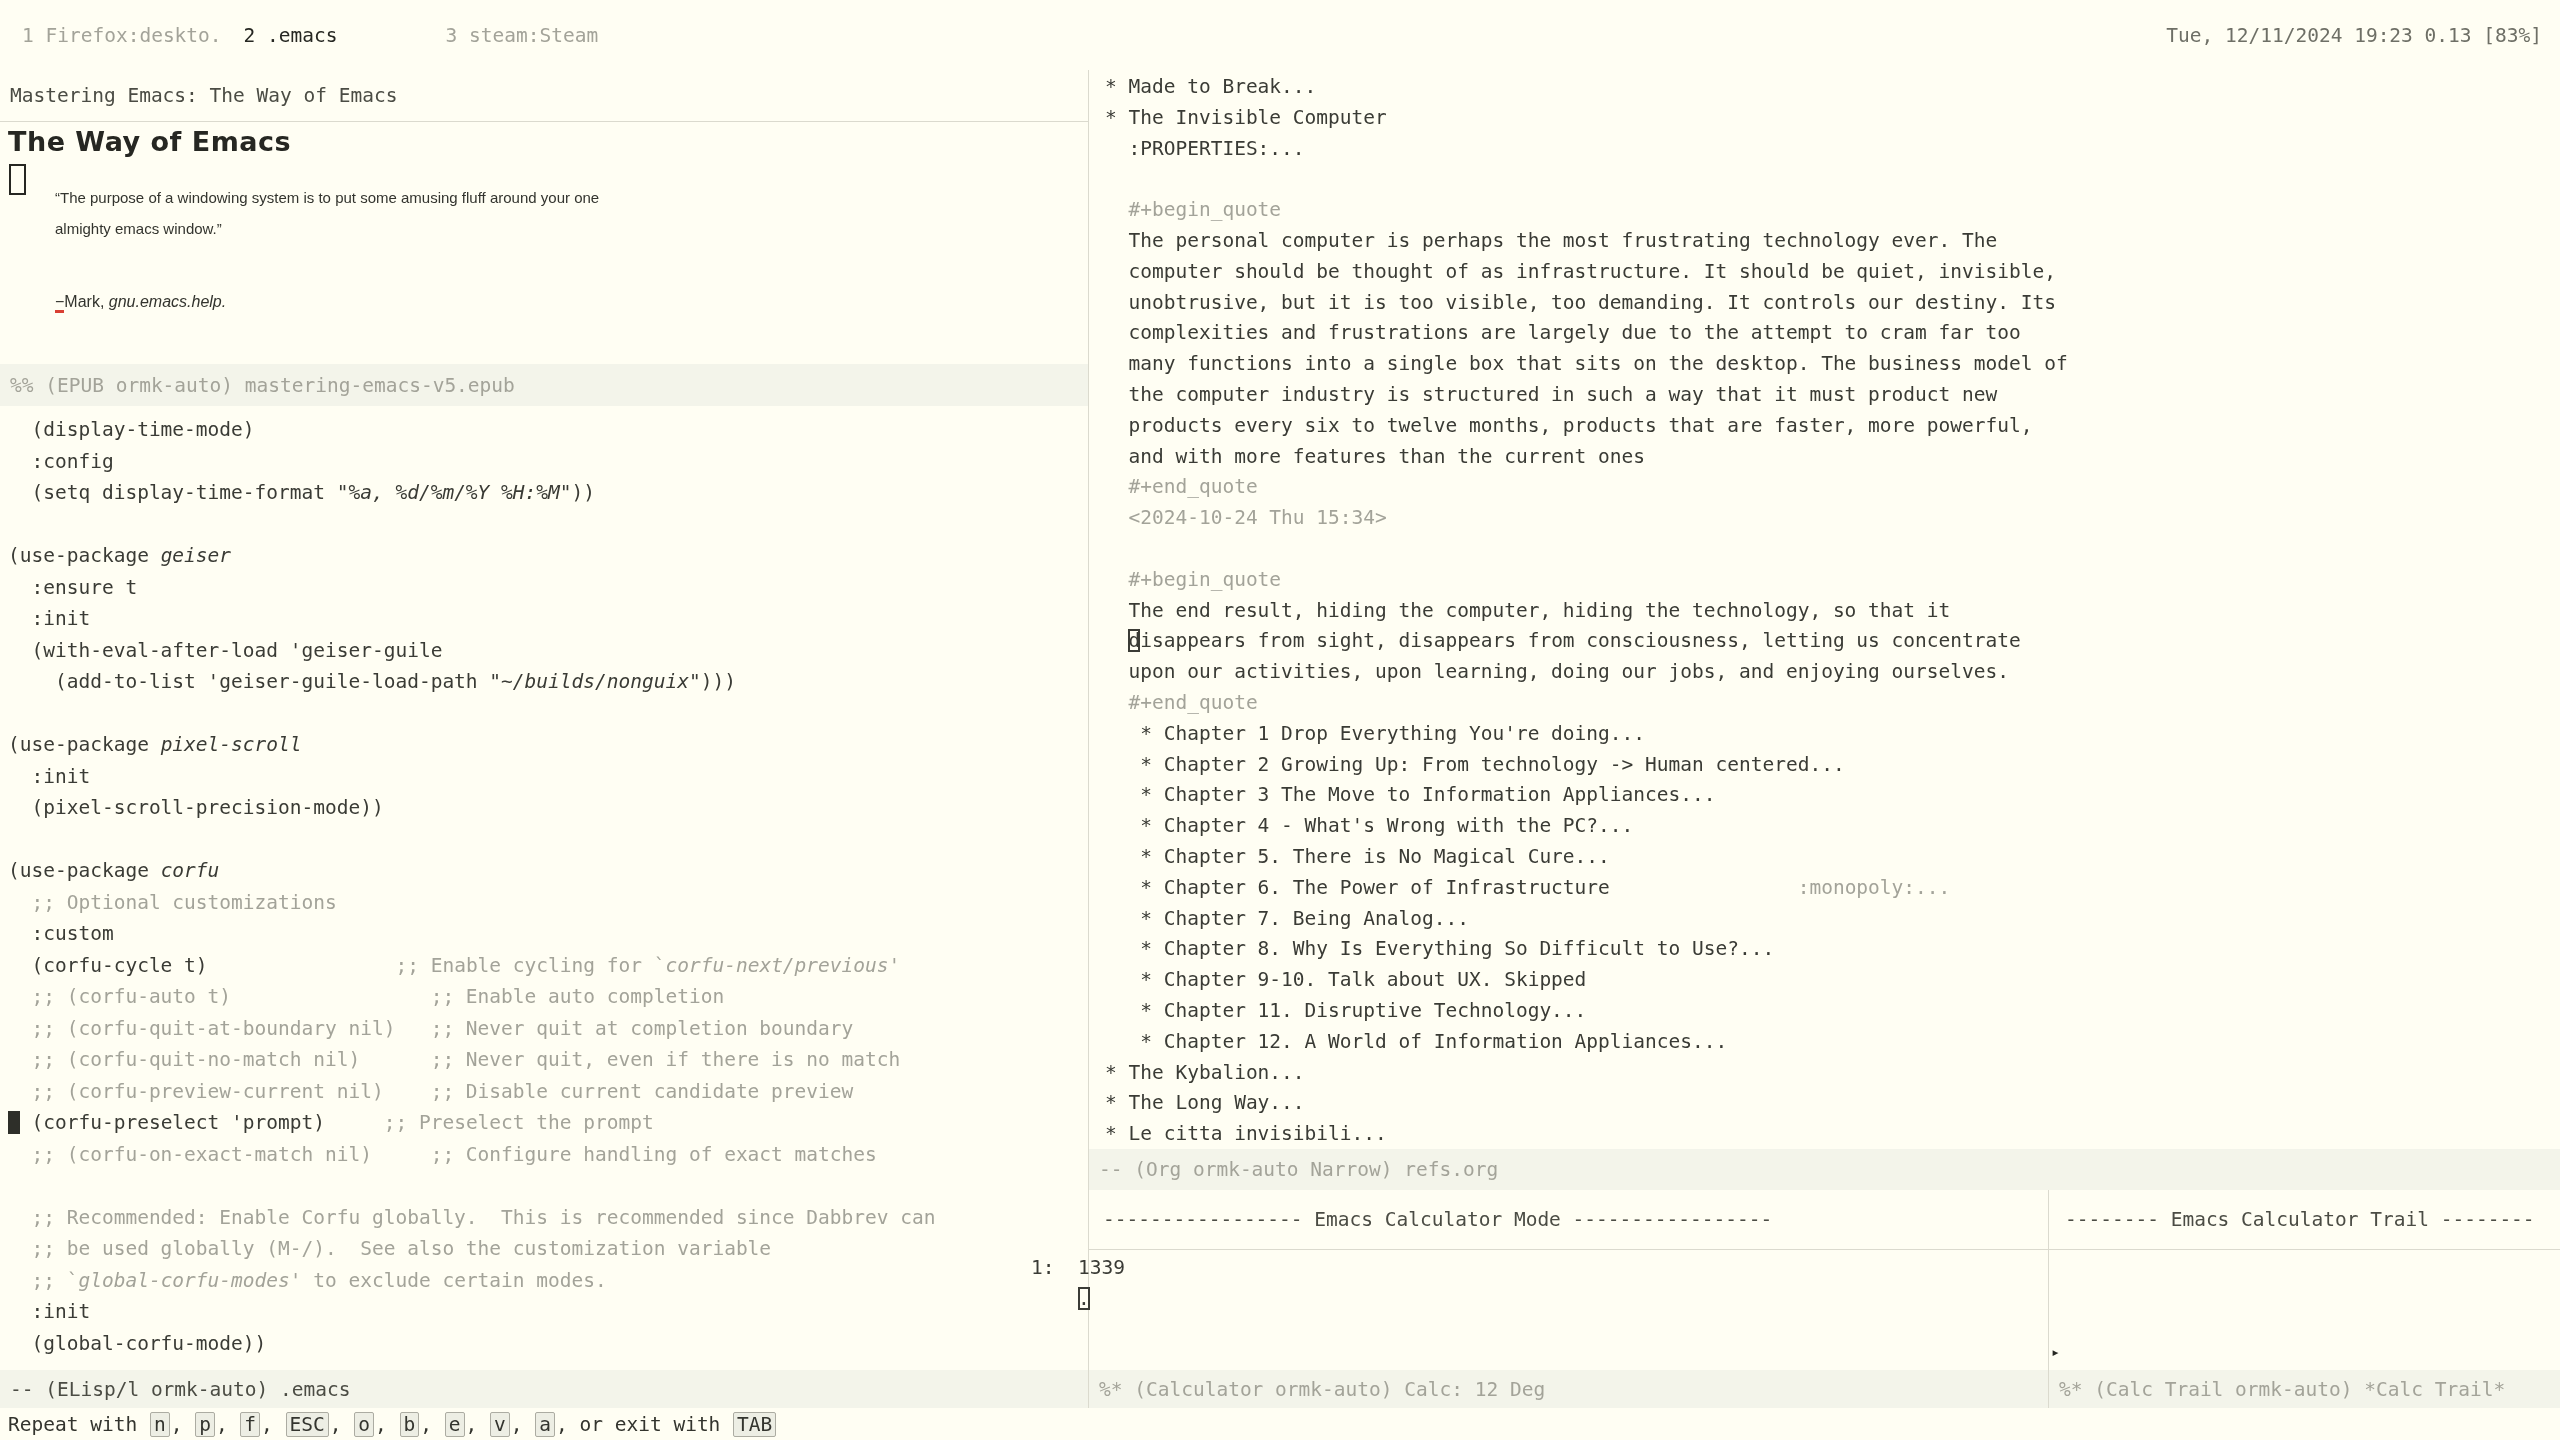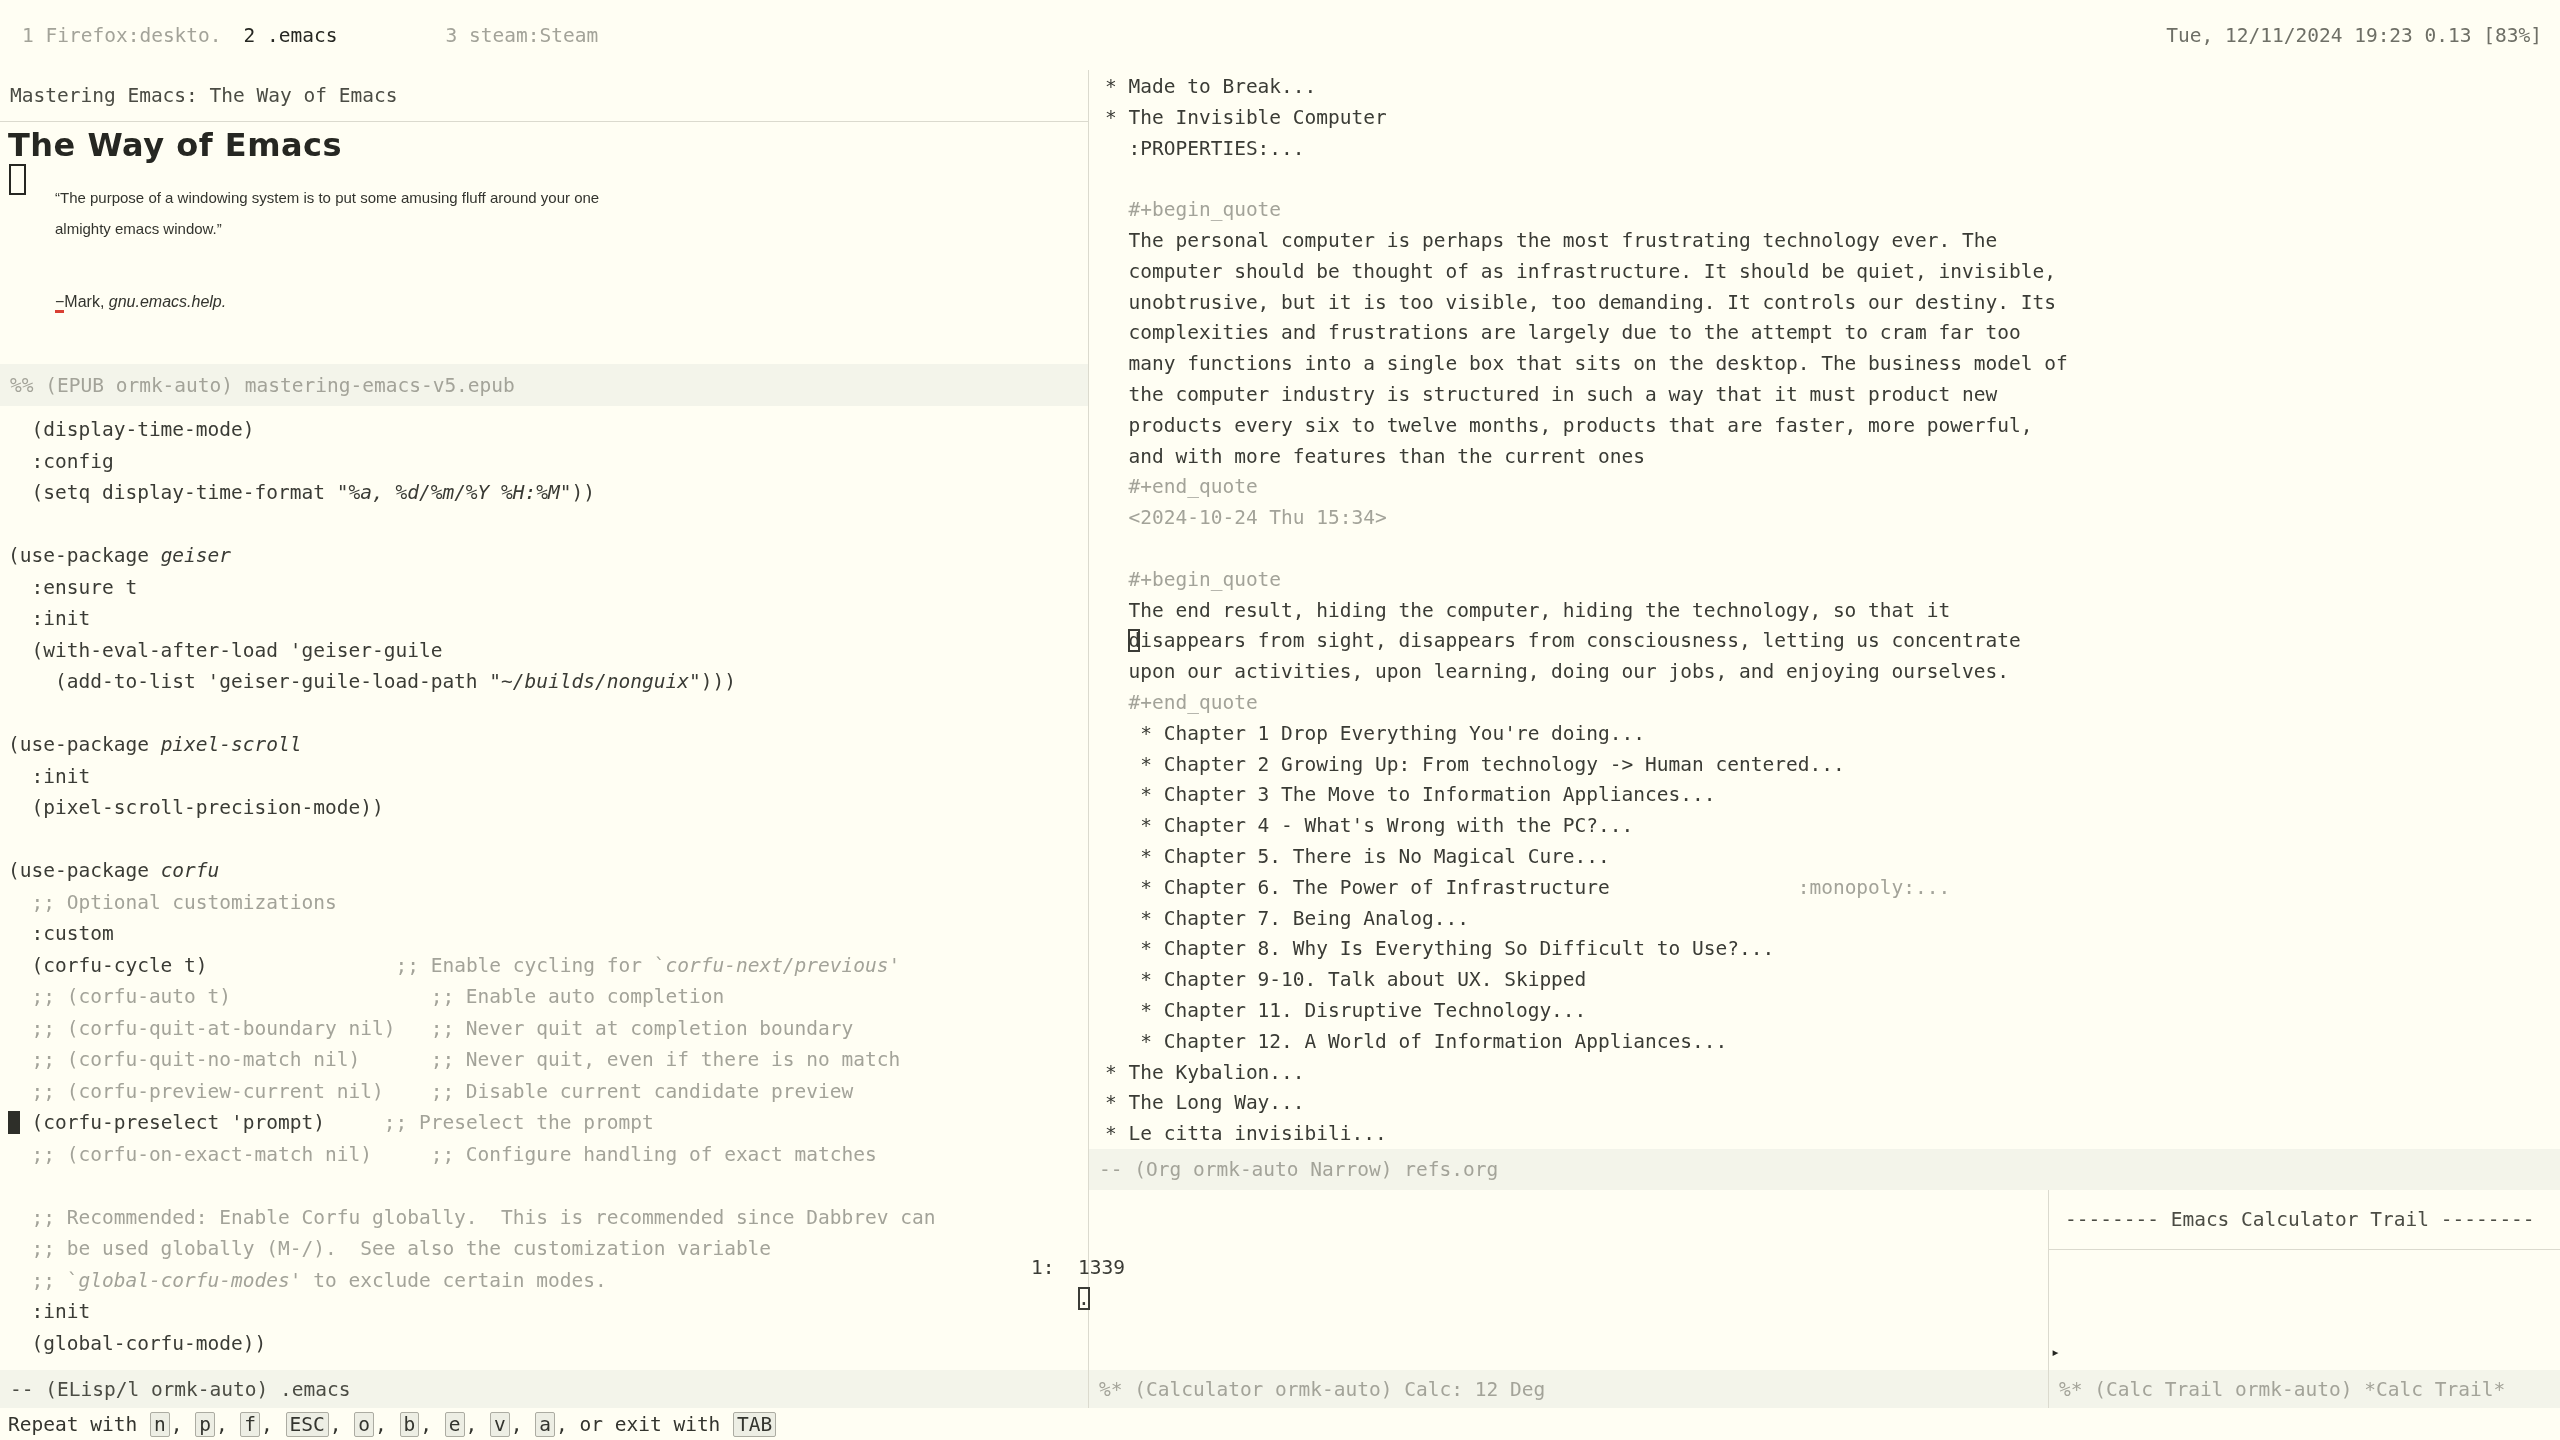--- a/index.html
+++ b/index.html
@@ -33,21 +33,21 @@
   
   .v-divider{position:absolute;width:1px;background:var(--border);}
   .mode-line{position:absolute;background:var(--ml-bg);color:var(--dim);
     display:flex;align-items:center;padding-left:10px;white-space:pre;}
   .mode-line.active{color:#4B4C44;}
   .header-line{position:absolute;display:flex;align-items:center;
     border-bottom:1px solid var(--border);padding-left:10px;color:#4B4C44;white-space:pre;}
   
   #epub-title{position:absolute;left:8px;top:126px;
     font-family:"DejaVu Sans","Liberation Sans",sans-serif;
-    font-weight:bold;font-size:32px;color:var(--fg-strong);letter-spacing:.5px;}
+    font-weight:bold;font-size:27px;color:var(--fg-strong);letter-spacing:.5px;}
   #epub-cursor{position:absolute;left:9px;top:164px;width:17px;height:31px;
     border:2px solid var(--fg-strong);}
   #epub-quote{position:absolute;left:55px;top:182px;width:980px;
     font-family:"Liberation Sans","DejaVu Sans",sans-serif;font-size:15px;
     line-height:31px;color:#33342e;}
   #epub-attr{position:absolute;left:55px;top:293px;
     font-family:"Liberation Sans","DejaVu Sans",sans-serif;font-size:16px;color:#33342e;}
   
   .buffer{position:absolute;white-space:pre;}
   .buffer .line{height:var(--lh);line-height:var(--lh);white-space:pre;}
@@ -92,20 +92,21 @@
     <div id="epub-attr"><span class="s-red">−</span><span>Mark, </span><span class="s-i">gnu.emacs.help.</span></div>
   </div>
   <div class="mode-line" style="left:0;top:364px;width:1088px;height:42px;">%% (EPUB ormk-auto) mastering-emacs-v5.epub</div>
 
   <div id="elisp-buffer" class="buffer"><div class="line"><span>  (display-time-mode)</span></div><div class="line"><span>  :config</span></div><div class="line"><span>  (setq display-time-format </span><span class="s-i">"%a, %d/%m/%Y %H:%M"</span><span>))</span></div><div class="line">&nbsp;</div><div class="line"><span>(use-package </span><span class="s-i">geiser</span></div><div class="line"><span>  :ensure t</span></div><div class="line"><span>  :init</span></div><div class="line"><span>  (with-eval-after-load 'geiser-guile</span></div><div class="line"><span>    (add-to-list 'geiser-guile-load-path </span><span class="s-i">"~/builds/nonguix"</span><span>)))</span></div><div class="line">&nbsp;</div><div class="line"><span>(use-package </span><span class="s-i">pixel-scroll</span></div><div class="line"><span>  :init</span></div><div class="line"><span>  (pixel-scroll-precision-mode))</span></div><div class="line">&nbsp;</div><div class="line"><span>(use-package </span><span class="s-i">corfu</span></div><div class="line"><span>  </span><span class="s-c">;; Optional customizations</span></div><div class="line"><span>  :custom</span></div><div class="line"><span>  (corfu-cycle t)</span><span class="s-c">                </span><span class="s-c">;; Enable cycling for `</span><span class="s-ci">corfu-next/previous</span><span class="s-c">'</span></div><div class="line"><span>  </span><span class="s-c">;; (corfu-auto t)                 ;; Enable auto completion</span></div><div class="line"><span>  </span><span class="s-c">;; (corfu-quit-at-boundary nil)   ;; Never quit at completion boundary</span></div><div class="line"><span>  </span><span class="s-c">;; (corfu-quit-no-match nil)      ;; Never quit, even if there is no match</span></div><div class="line"><span>  </span><span class="s-c">;; (corfu-preview-current nil)    ;; Disable current candidate preview</span></div><div class="line"><span class="s-cur"> </span><span> (corfu-preselect 'prompt)</span><span class="s-c">     </span><span class="s-c">;; Preselect the prompt</span></div><div class="line"><span>  </span><span class="s-c">;; (corfu-on-exact-match nil)     ;; Configure handling of exact matches</span></div><div class="line">&nbsp;</div><div class="line"><span>  </span><span class="s-c">;; Recommended: Enable Corfu globally.  This is recommended since Dabbrev can</span></div><div class="line"><span>  </span><span class="s-c">;; be used globally (M-/).  See also the customization variable</span></div><div class="line"><span>  </span><span class="s-c">;; `</span><span class="s-ci">global-corfu-modes</span><span class="s-c">' to exclude certain modes.</span></div><div class="line"><span>  :init</span></div><div class="line"><span>  (global-corfu-mode))</span></div></div>
   <div class="mode-line active" style="left:0;top:1370px;width:1088px;height:38px;">-- (ELisp/l ormk-auto) .emacs</div>
 
   <div id="org-buffer" class="buffer"><div class="line"><span>* Made to Break...</span></div><div class="line"><span>* The Invisible Computer</span></div><div class="line"><span>  :PROPERTIES:...</span></div><div class="line">&nbsp;</div><div class="line"><span>  </span><span class="s-c">#+begin_quote</span></div><div class="line"><span>  The personal computer is perhaps the most frustrating technology ever. The</span></div><div class="line"><span>  computer should be thought of as infrastructure. It should be quiet, invisible,</span></div><div class="line"><span>  unobtrusive, but it is too visible, too demanding. It controls our destiny. Its</span></div><div class="line"><span>  complexities and frustrations are largely due to the attempt to cram far too</span></div><div class="line"><span>  many functions into a single box that sits on the desktop. The business model of</span></div><div class="line"><span>  the computer industry is structured in such a way that it must product new</span></div><div class="line"><span>  products every six to twelve months, products that are faster, more powerful,</span></div><div class="line"><span>  and with more features than the current ones</span></div><div class="line"><span>  </span><span class="s-c">#+end_quote</span></div><div class="line"><span>  </span><span class="s-c">&lt;2024-10-24 Thu 15:34&gt;</span></div><div class="line">&nbsp;</div><div class="line"><span>  </span><span class="s-c">#+begin_quote</span></div><div class="line"><span>  The end result, hiding the computer, hiding the technology, so that it</span></div><div class="line"><span>  </span><span class="s-hol">d</span><span>isappears from sight, disappears from consciousness, letting us concentrate</span></div><div class="line"><span>  upon our activities, upon learning, doing our jobs, and enjoying ourselves.</span></div><div class="line"><span>  </span><span class="s-c">#+end_quote</span></div><div class="line"><span>   * Chapter 1 Drop Everything You're doing...</span></div><div class="line"><span>   * Chapter 2 Growing Up: From technology -&gt; Human centered...</span></div><div class="line"><span>   * Chapter 3 The Move to Information Appliances...</span></div><div class="line"><span>   * Chapter 4 - What's Wrong with the PC?...</span></div><div class="line"><span>   * Chapter 5. There is No Magical Cure...</span></div><div class="line"><span>   * Chapter 6. The Power of Infrastructure</span><span>                </span><span class="s-c">:monopoly:...</span></div><div class="line"><span>   * Chapter 7. Being Analog...</span></div><div class="line"><span>   * Chapter 8. Why Is Everything So Difficult to Use?...</span></div><div class="line"><span>   * Chapter 9-10. Talk about UX. Skipped</span></div><div class="line"><span>   * Chapter 11. Disruptive Technology...</span></div><div class="line"><span>   * Chapter 12. A World of Information Appliances...</span></div><div class="line"><span>* The Kybalion...</span></div><div class="line"><span>* The Long Way...</span></div><div class="line"><span>* Le citta invisibili...</span></div></div>
   <div class="mode-line" style="left:1089px;top:1149px;width:1471px;height:41px;">-- (Org ormk-auto Narrow) refs.org</div>
 
+  <div class="header-line" style="left:1089px;top:1190px;width:959px;height:60px;padding-left:14px;">----------------- Emacs Calculator Mode -----------------</div>
   <div id="calc-buffer" class="buffer"><div class="line"><span>1:  1339</span></div><div class="line"><span>    </span><span class="s-hol">.</span></div></div>
   <div class="mode-line" style="left:1089px;top:1370px;width:959px;height:38px;">%* (Calculator ormk-auto) Calc: 12 Deg</div>
 
   <div class="header-line" style="left:2049px;top:1190px;width:511px;height:60px;padding-left:16px;">-------- Emacs Calculator Trail --------</div>
   <div id="trail-fringe">▸</div>
   <div class="mode-line" style="left:2049px;top:1370px;width:511px;height:38px;">%* (Calc Trail ormk-auto) *Calc Trail*</div>
 
   <div id="echo-area"><span>Repeat with </span><span class="s-key">n</span><span>, </span><span class="s-key">p</span><span>, </span><span class="s-key">f</span><span>, </span><span class="s-key">ESC</span><span>, </span><span class="s-key">o</span><span>, </span><span class="s-key">b</span><span>, </span><span class="s-key">e</span><span>, </span><span class="s-key">v</span><span>, </span><span class="s-key">a</span><span>, or exit with </span><span class="s-key">TAB</span></div>
 
 </div>

